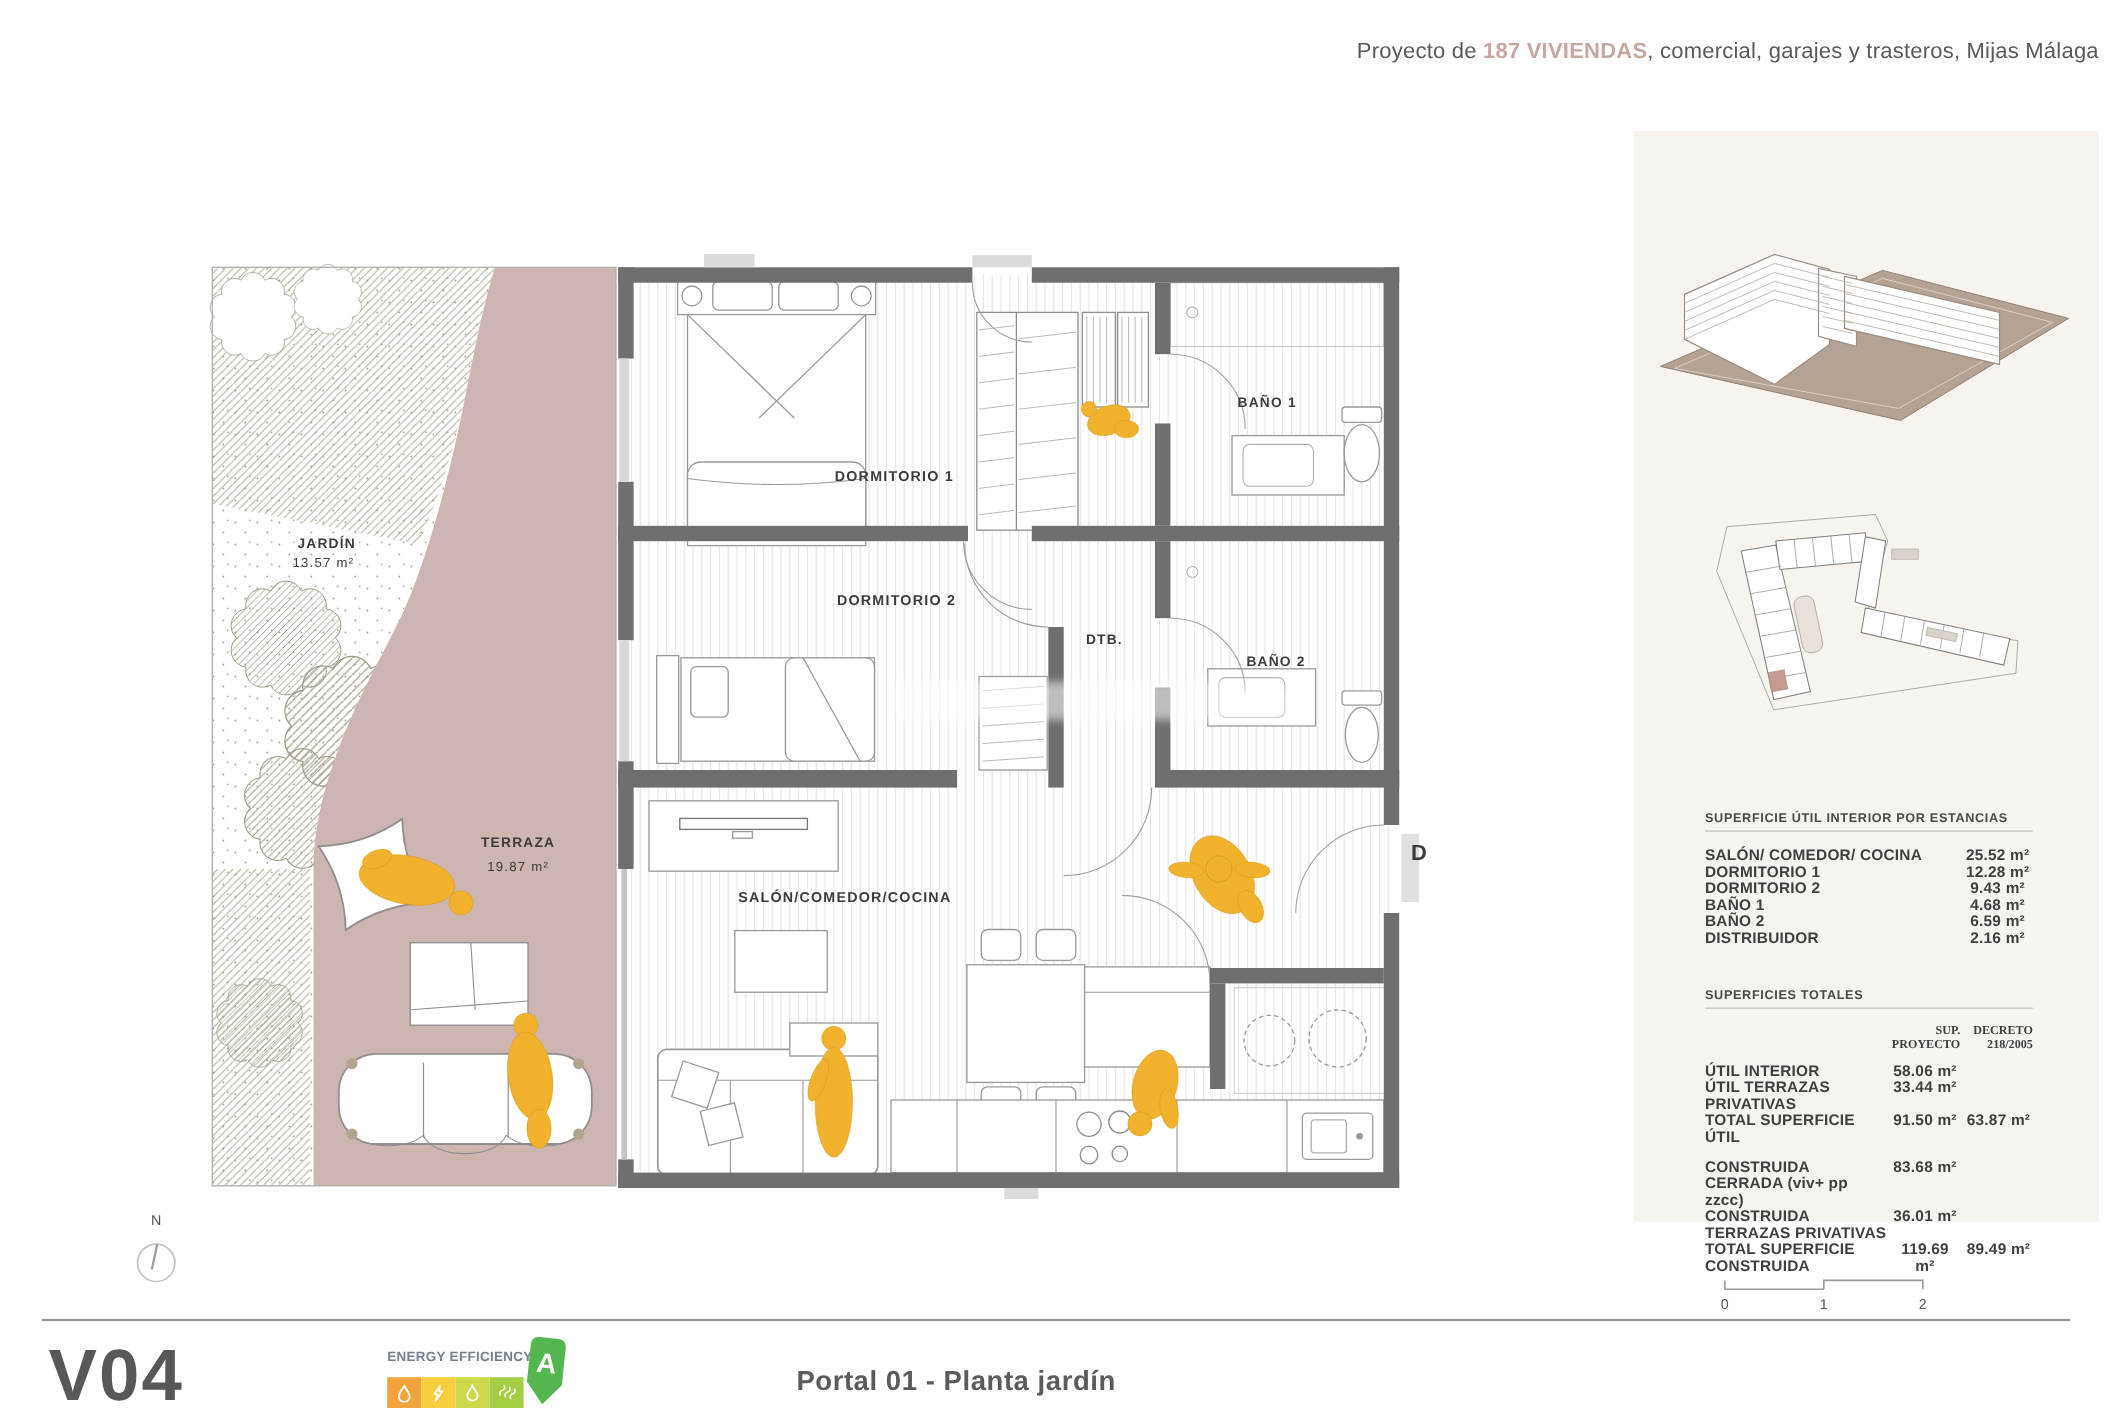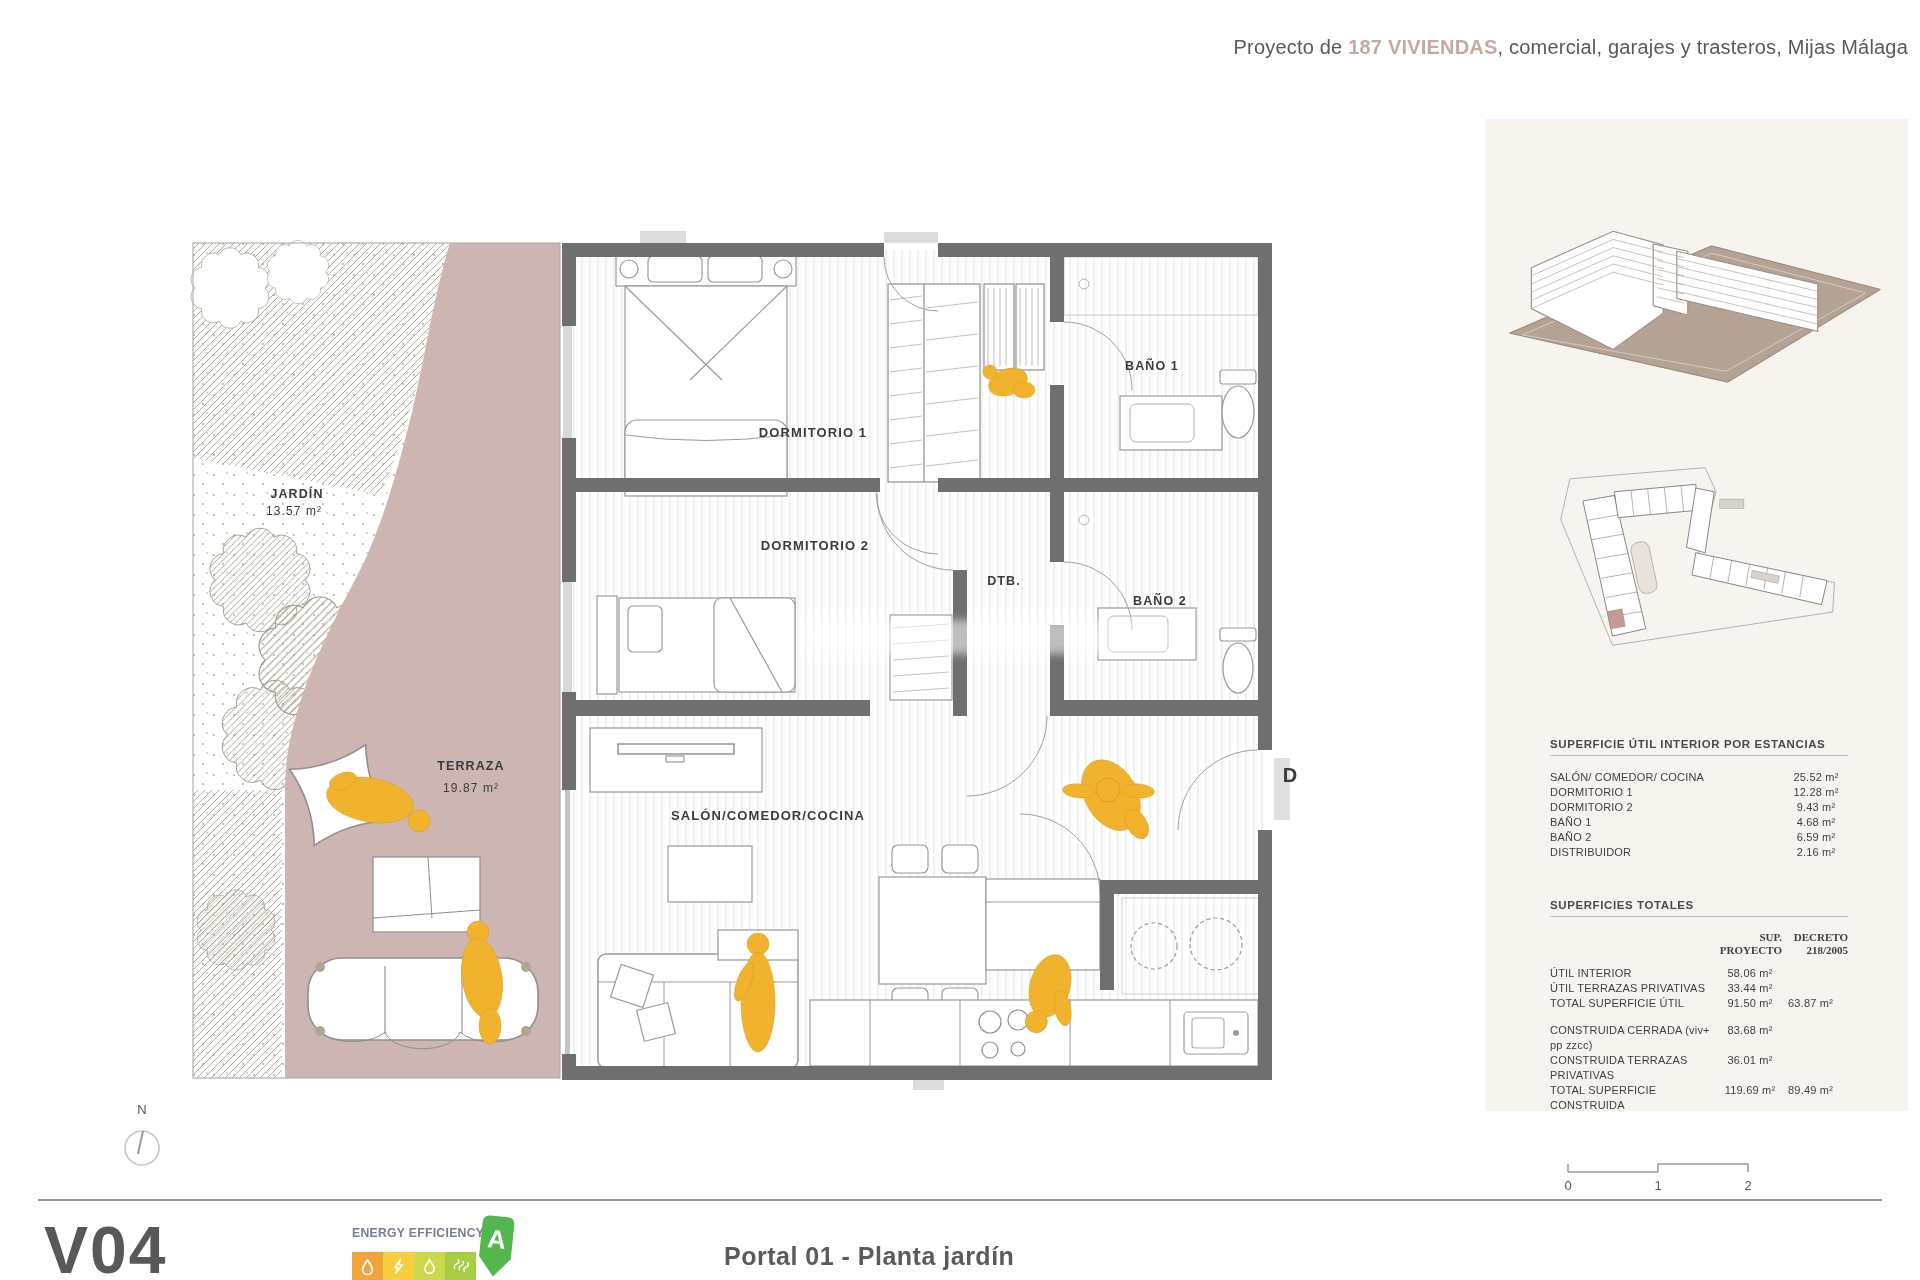--- a/index.html
+++ b/index.html
@@ -10,21 +10,21 @@
   
   .hdr{top:36px;right:12px;font-size:20px;color:#59595B;letter-spacing:.2px;white-space:nowrap;}
   .hdr .hl{color:#C6A7A2;font-weight:700;}
 
   
   .panel{left:1485px;top:119px;width:423px;height:992px;background:#F7F3EE;}
 
   .tbl{position:absolute;left:37px;width:298px;color:#3F3F3F;margin-left:28px;}
   .tbl .title{font-size:11.5px;font-weight:700;letter-spacing:.6px;color:#4A4A4A;
               border-bottom:1px solid #BDBDBD;padding-bottom:5px;margin-bottom:14px;}
-  .row{display:flex;font-size:11px;font-weight:400;line-height:15px;letter-spacing:.2px;}
+  .row{display:flex;font-size:14px;font-weight:700;line-height:15px;letter-spacing:.2px;}
   .row .lbl{flex:1;}
   .row .v1{width:64px;text-align:center;}
   .row .v2{width:60px;margin-left:6px;}
   .thead{display:flex;font-size:11px;font-weight:700;line-height:13px;margin-bottom:9px;font-family:Liberation Serif, serif;}
   .thead .sp{flex:1;}
   .thead .h1,.thead .h2{text-align:right;white-space:pre-line;}
   .thead .h1{width:64px;}
   .thead .h2{width:60px;margin-left:6px;}
   .grp2{margin-top:12px;}
 

